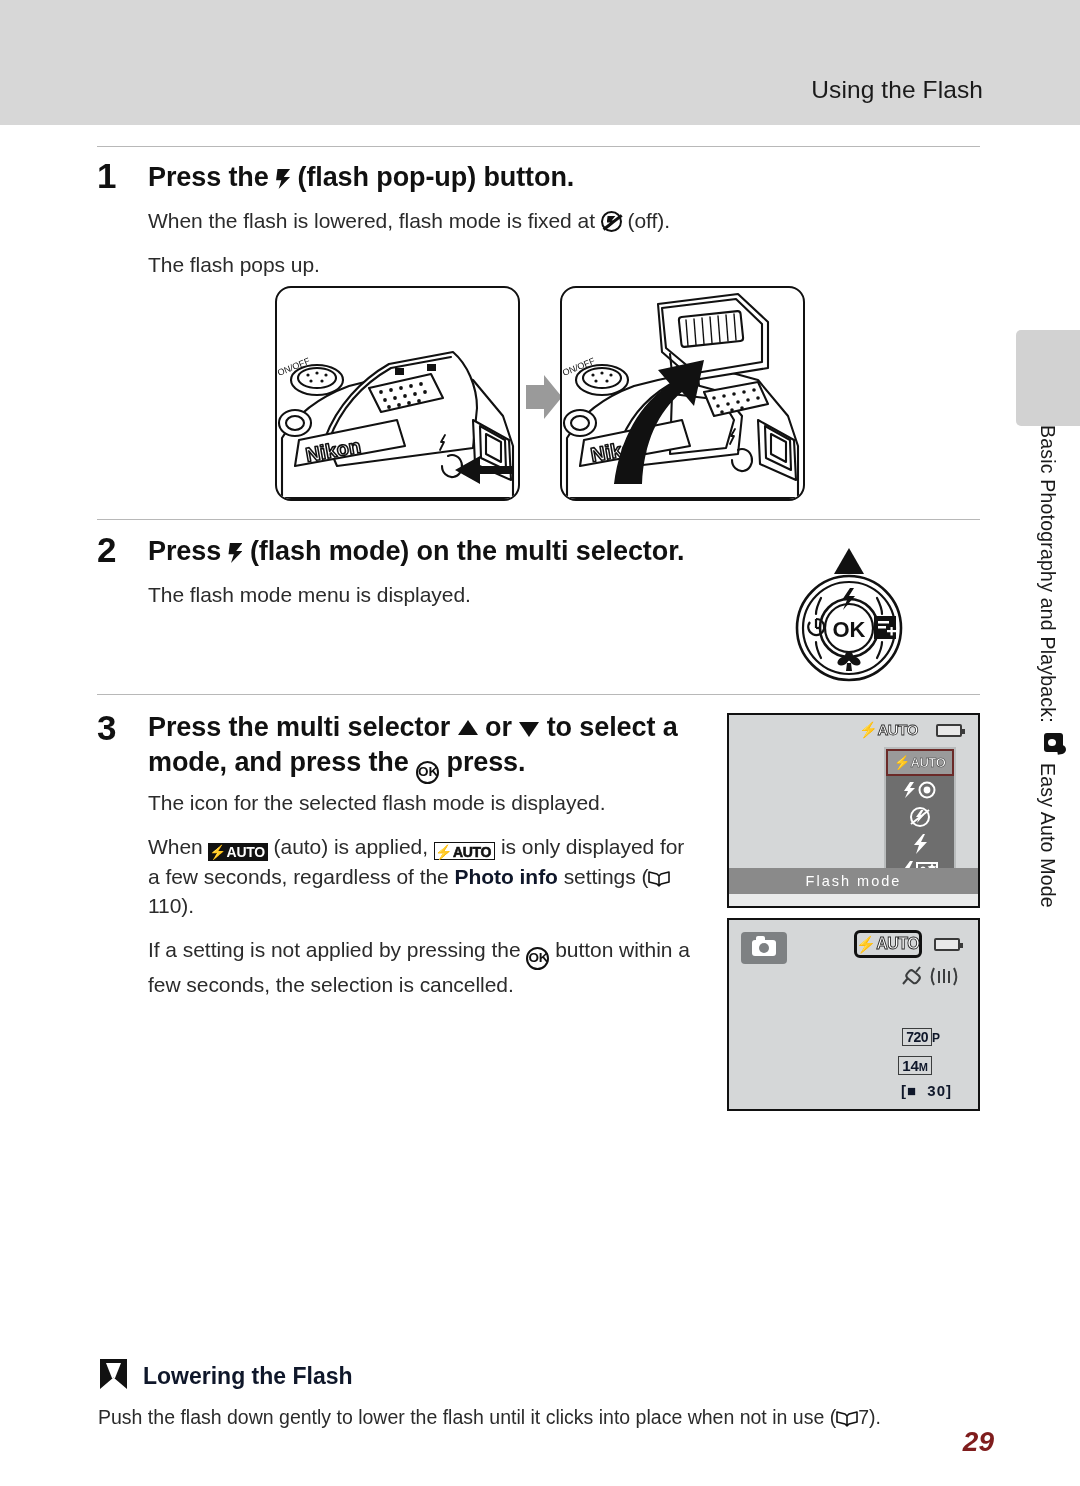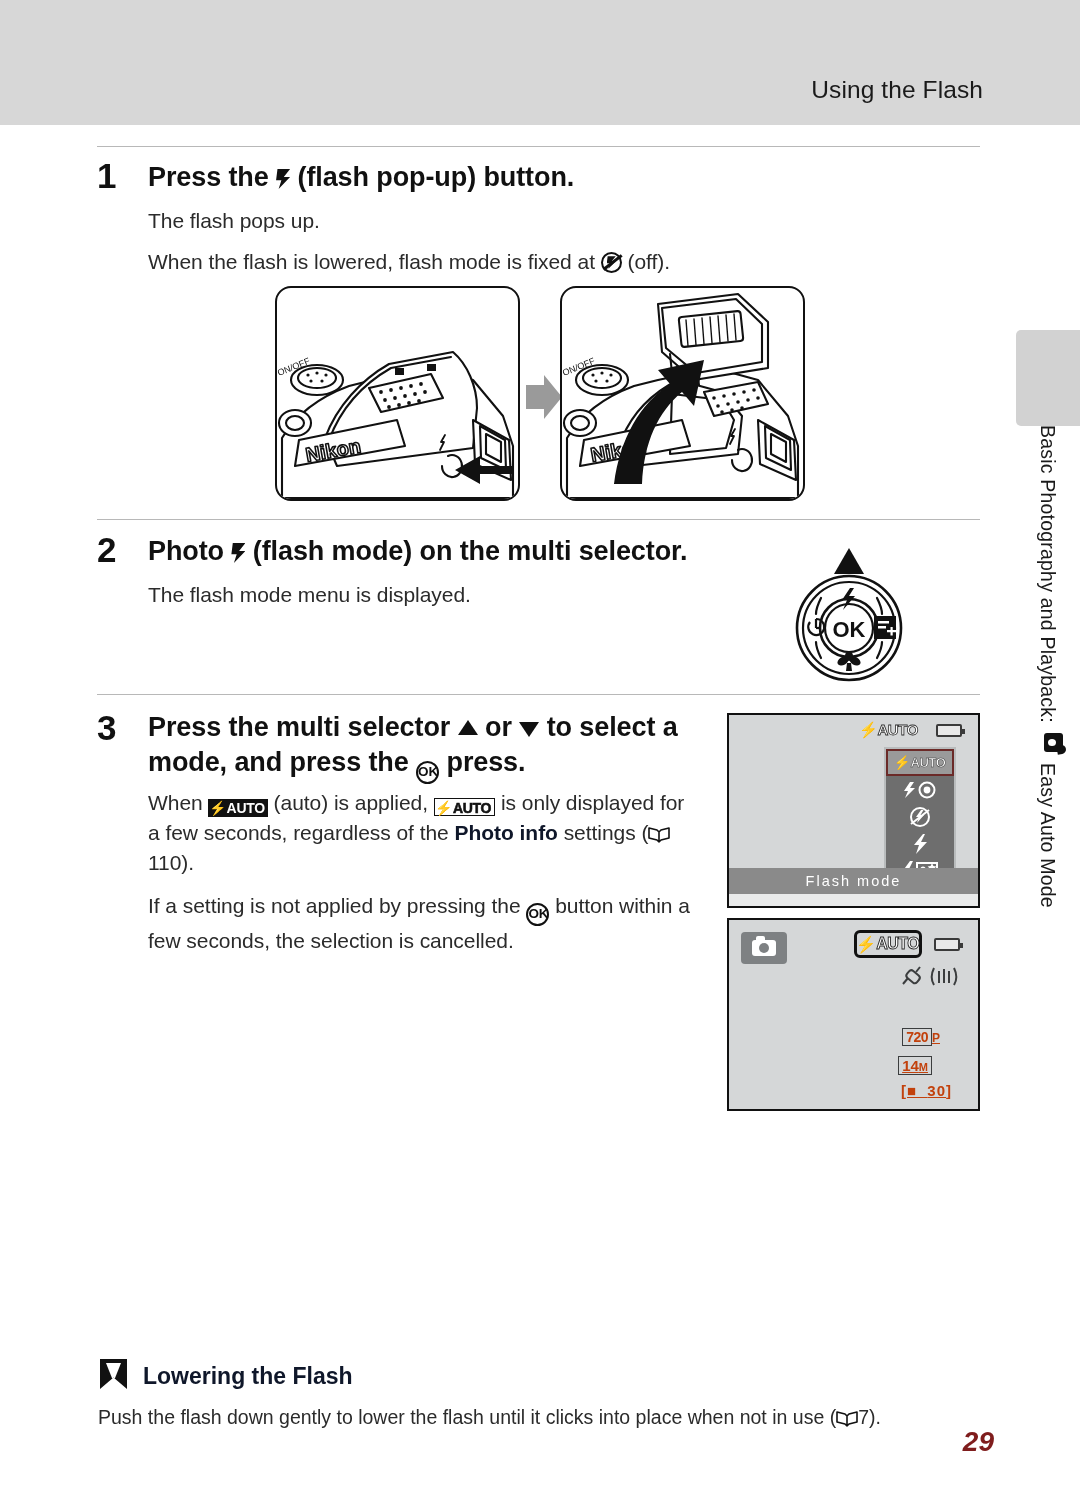--- a/index.html
+++ b/index.html
@@ -181,21 +181,21 @@
     content:""; position:absolute; left:4px; top:-4px; width:9px; height:5px;
     background:#fff; border-radius:2px 2px 0 0;
   }
   .auto-outline-box {
     position:absolute; border:3.4px solid #111; border-radius:6px;
     background:#d5d7d8; display:flex; align-items:center; justify-content:center;
     font-weight:700; font-size:16px; color:#fff; -webkit-text-stroke:0.9px #2a2a2a;
     letter-spacing:-.5px;
   }
   .small-ind {
-    position:absolute; font-size:15px; color:#c2410c; font-weight:700;text-decoration:underline;
+    position:absolute; font-size:15px; color:#0f172a; font-weight:700;
   }
 
   
   .note-mark {
     position:absolute; width:27px; height:30px; background:#111;
     clip-path: polygon(0 0, 100% 0, 100% 100%, 50% 62%, 0 100%);
   }
   .note-mark::after {
     content:""; position:absolute; left:6px; top:4px; width:15px; height:17px;
     background:#fff;
@@ -233,26 +233,26 @@
   <div class="rule" style="top:519px;"></div>
   <div class="rule" style="top:694px;"></div>
 
   <div class="step-num" style="left:97px; top:158px;">1</div>
   <div class="step-head" style="left:148px; top:160px; width:700px;">
     <span>Press the</span>
     <span class="ic ic-flash"></span>
     <span>(flash pop-up) button.</span>
   </div>
   <div class="step-body" style="left:148px; top:206px; width:720px;">
-    <p style="margin-bottom:11px;"><span>The flash pops up.</span></p>
     <p>
       <span>When the flash is lowered, flash mode is fixed at</span>
       <span class="ic ic-flashoff"></span>
       <span>(off).</span>
     </p>
+    <p style="margin-bottom:11px;"><span>The flash pops up.</span></p>
   </div>
 
   <div class="cam-box" style="left:275px; top:286px; width:245px; height:215px;">
     <svg width="245" height="215" viewBox="0 0 245 215">
       <g fill="none" stroke="#111" stroke-width="2.1" stroke-linejoin="round" stroke-linecap="round">
 
         <path d="M5 150 C20 125, 45 108, 72 98 L96 92 L152 80 L196 92 L226 128 L236 158 L236 210 L5 210 Z" fill="#fff"></path>
 
         <path d="M48 150 C60 118, 84 92, 112 76 L176 64 C190 76, 200 98, 200 120 L196 160 L60 178 Z" fill="#fff"></path>
         <path d="M52 152 C64 120, 86 96, 114 80 L174 69"></path>
@@ -383,21 +383,21 @@
       </g>
 
       <g fill="#111">
         <path d="M52 196 C58 150, 78 116, 108 96 L96 82 L142 72 L132 118 L120 104 C96 124, 82 154, 80 196 Z"></path>
       </g>
     </svg>
   </div>
 
   <div class="step-num" style="left:97px; top:532px;">2</div>
   <div class="step-head" style="left:148px; top:534px; width:700px;">
-    <span>Photo</span>
+    <span>Press</span>
     <span class="ic ic-flash"></span>
     <span>(flash mode) on the multi selector.</span>
   </div>
   <div class="step-body" style="left:148px; top:580px; width:640px;">
     <p>The flash mode menu is displayed.</p>
   </div>
 
   <div class="illus" style="left:788px; top:546px;">
     <svg width="122" height="136" viewBox="0 0 122 136">
 
@@ -448,20 +448,21 @@
     <span class="ic ic-up"></span>
     <span>or</span>
     <span class="ic ic-down"></span>
     <span>to select a</span>
     <span>mode, and press the</span>
     <span class="ic ic-ok">OK</span>
     <span>press.</span>
   </div>
 
   <div class="step-body" style="left:148px; top:788px; width:548px;">
+    <p>The icon for the selected flash mode is displayed.</p>
     <p>
       <span>When</span>
       <span class="ic-fauto">⚡AUTO</span>
       <span>(auto) is applied,</span>
       <span class="ic-fauto-o">⚡AUTO</span>
       <span>is only displayed for a few seconds, regardless of the</span>
       <b>Photo info</b>
       <span>settings (</span><span class="ic ic-book"><svg width="22" height="17" viewBox="0 0 22 17">
             <path d="M1 2 L9 4 L11 6 L11 16 L9 14 L1 12 Z M21 2 L13 4 L11 6 L11 16 L13 14 L21 12 Z" fill="none" stroke="#111" stroke-width="1.6" stroke-linejoin="round"></path>
           </svg></span><span>110</span><span>).</span>

